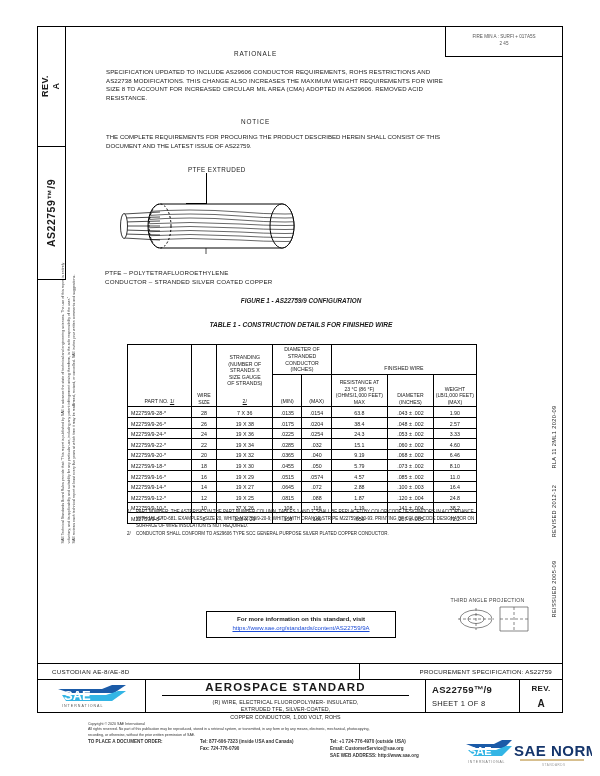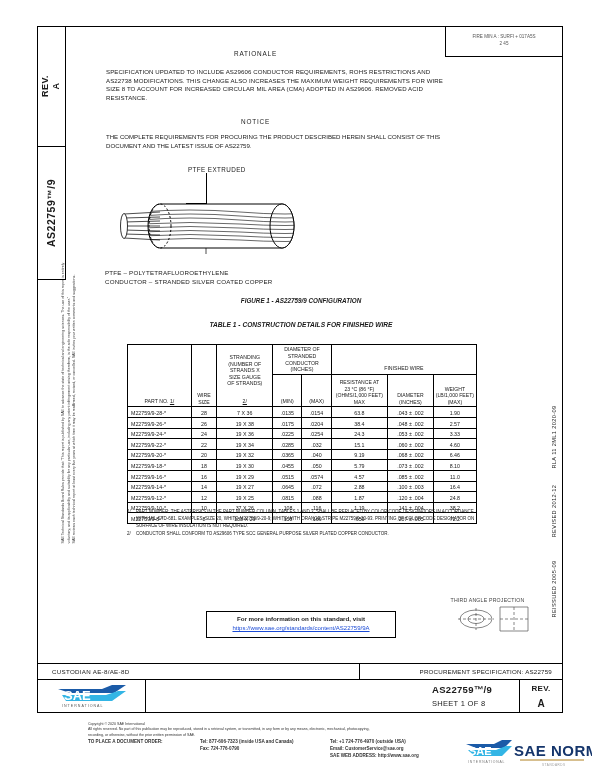--- a/index.html
+++ b/index.html
@@ -632,20 +632,28 @@
 
   <div class="tb-logo">
     <svg class="logo-sae" width="72" height="26" viewBox="0 0 72 26">
       <path d="M2,6 L46,6 L56,2 L70,2 L58,10 L14,10 Z" fill="#1b5ba8"></path>
       <path d="M6,12 L50,12 L62,8 L70,8 L56,18 L10,18 Z" fill="#33b5e5"></path>
       <text x="8" y="17" font-family="Liberation Sans, sans-serif" font-size="13" font-weight="bold" fill="#ffffff">SAE</text>
       <text x="6" y="24" font-family="Liberation Sans, sans-serif" font-size="3.6" letter-spacing="1" fill="#555">INTERNATIONAL</text>
     </svg>
   </div>
 
+  <div class="tb-center">
+    <div class="as">AEROSPACE STANDARD</div>
+    <div class="desc">
+      <div>(R) WIRE, ELECTRICAL  FLUOROPOLYMER- INSULATED,</div>
+      <div>EXTRUDED TFE, SILVER-COATED,</div>
+      <div>COPPER CONDUCTOR, 1,000 VOLT, ROHS</div>
+    </div>
+  </div>
 
   <div class="tb-num">
     <div class="n">AS22759™/9</div>
     <div class="s">SHEET 1 OF 8</div>
   </div>
 
   <div class="tb-rev">
     <div class="r">REV.</div>
     <div class="v">A</div>
   </div>

